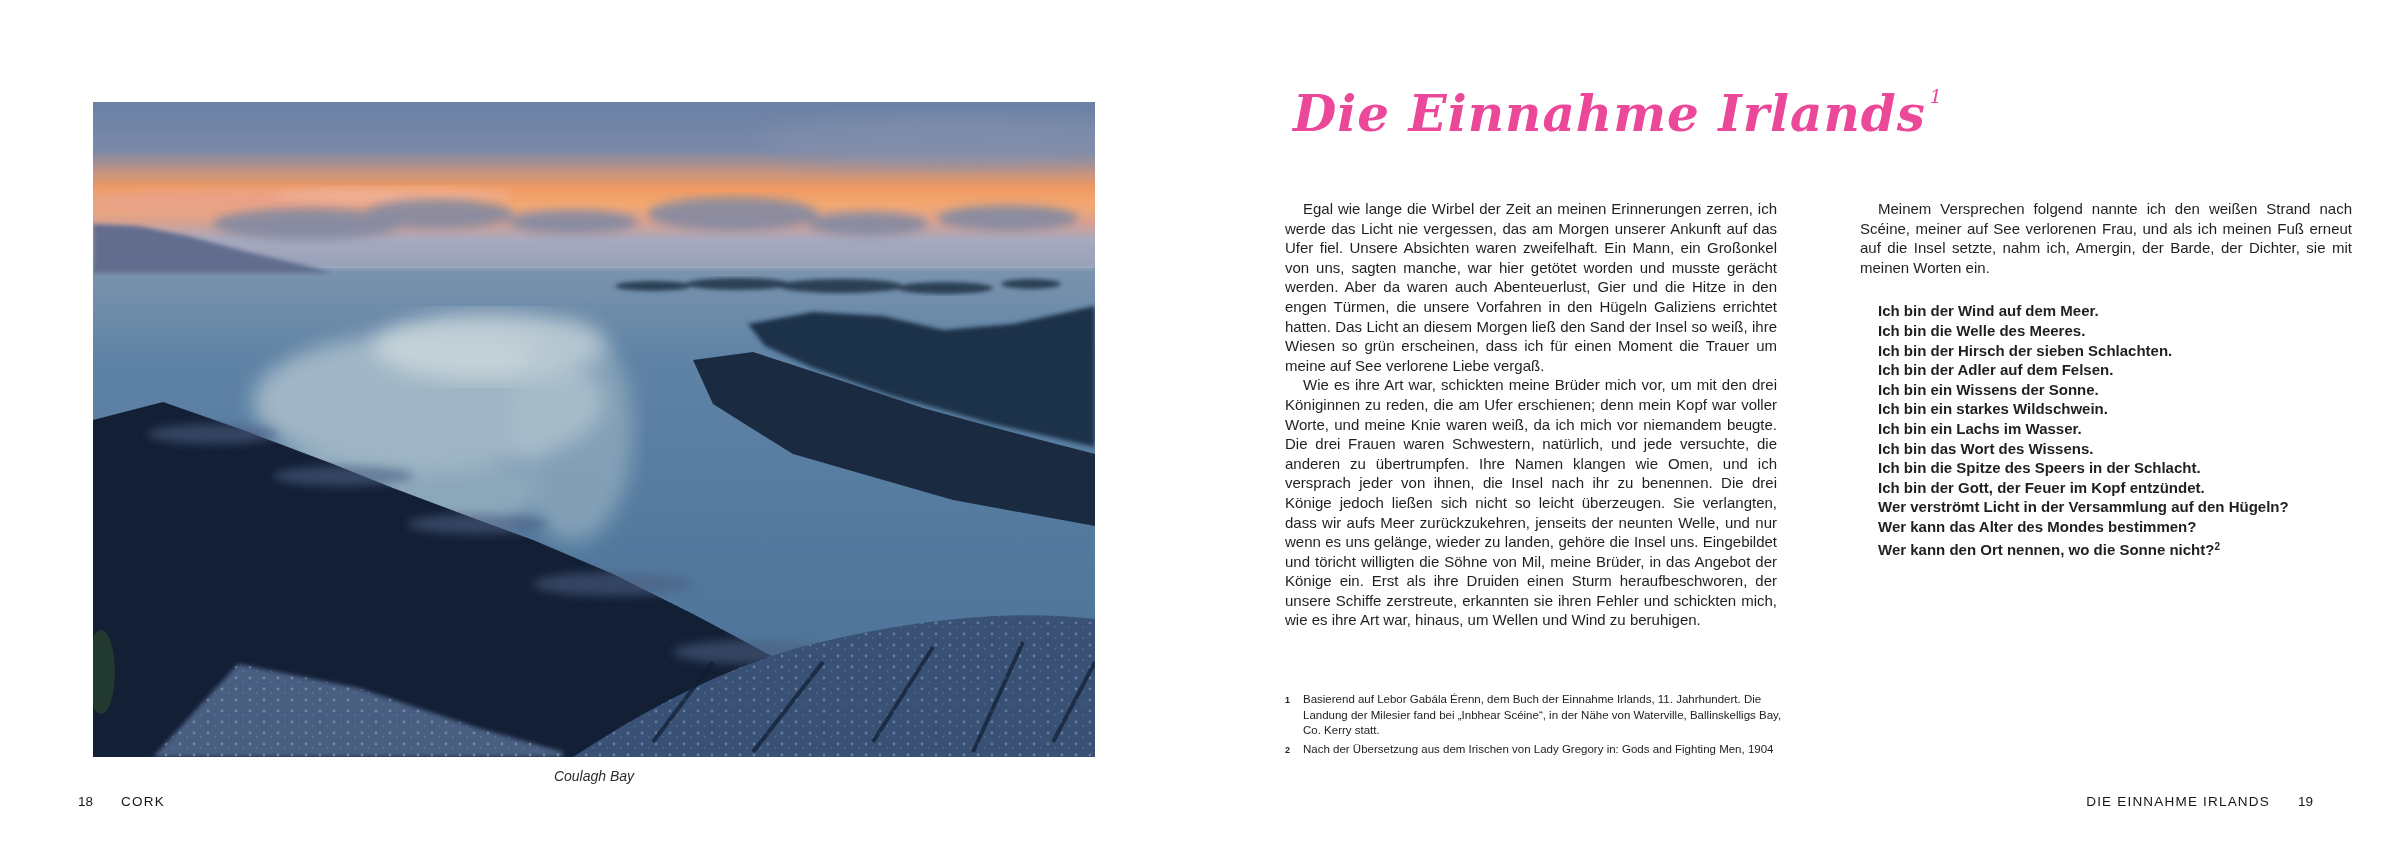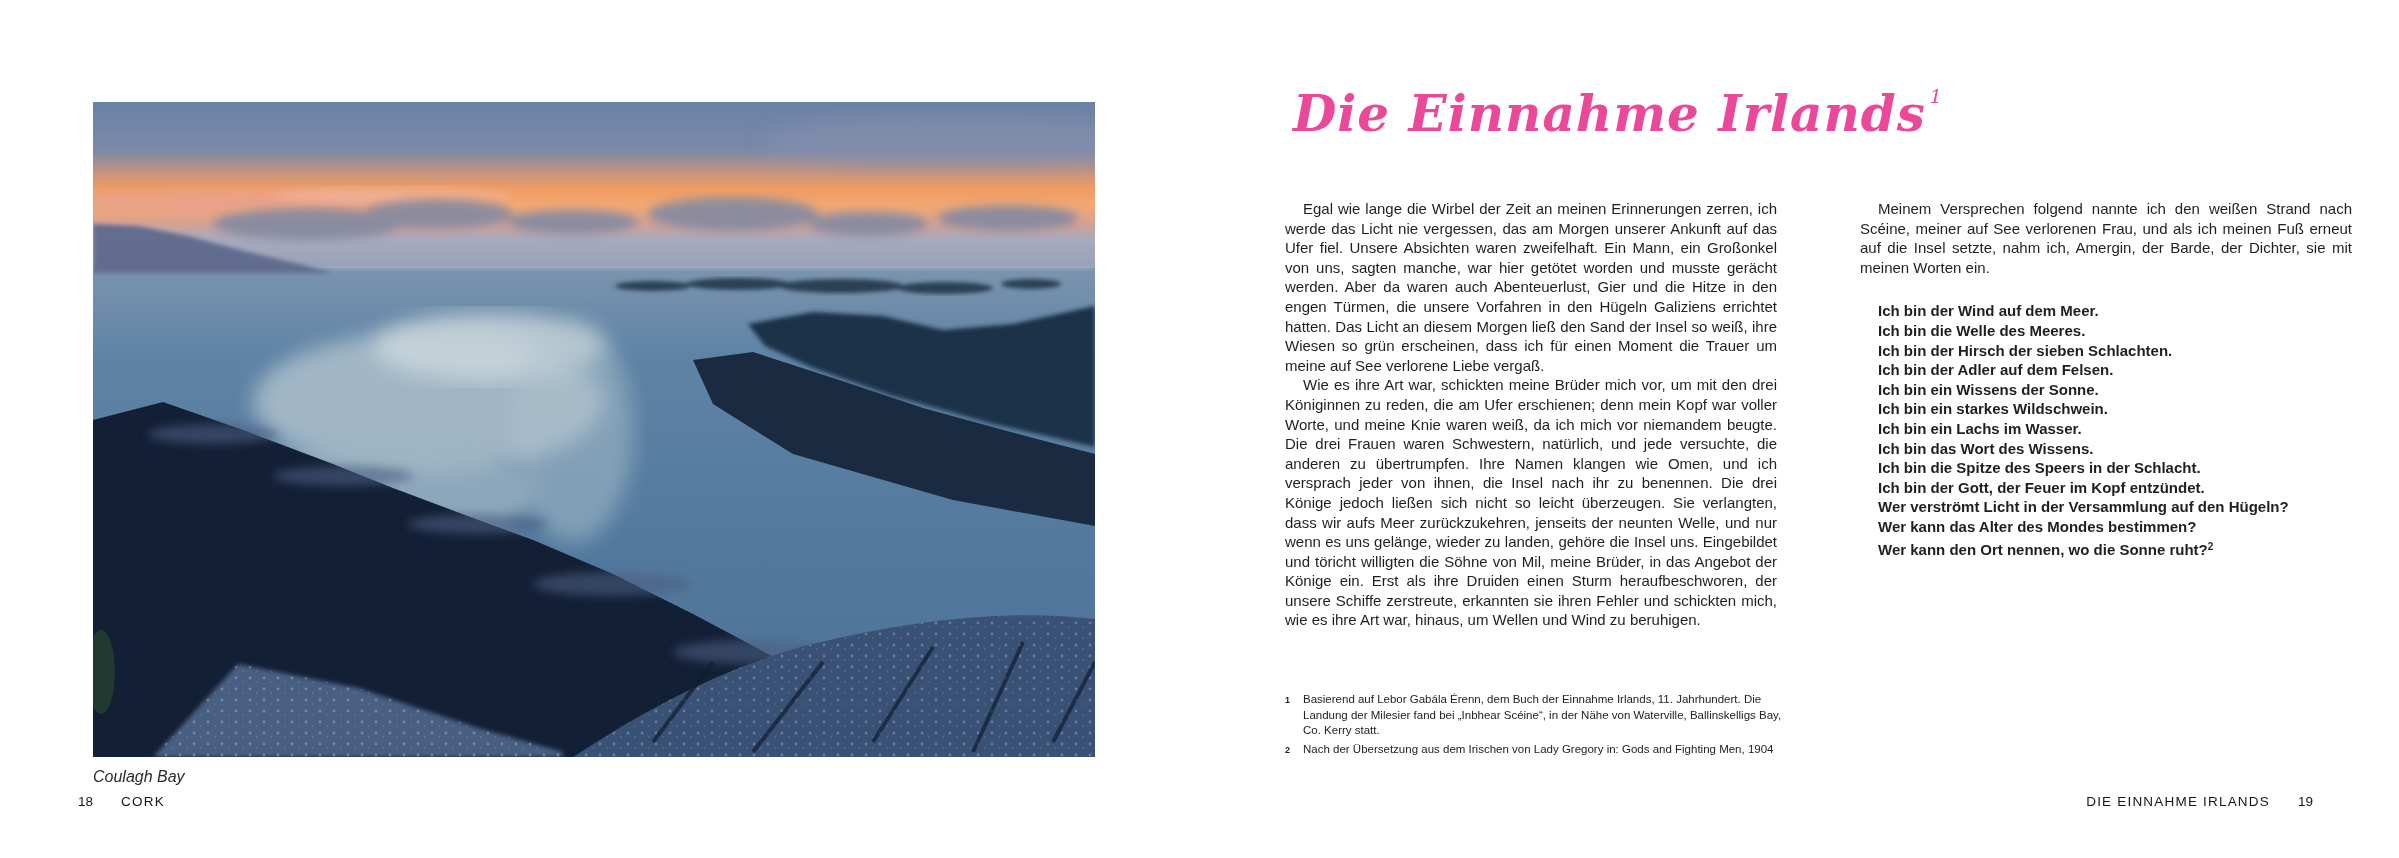--- a/index.html
+++ b/index.html
@@ -2,22 +2,22 @@
 <html lang="de"><head>
 <meta charset="utf-8">
 <style>
   html,body{margin:0;padding:0;background:#ffffff;}
   .spread{position:relative;width:2399px;height:858px;background:#ffffff;overflow:hidden;
           font-family:"Liberation Sans",sans-serif;color:#1f1f1f;}
 
   
   .photo{position:absolute;left:93px;top:102px;width:1002px;height:655px;overflow:hidden;}
   .photo svg{display:block;width:100%;height:100%;}
-  .caption{position:absolute;left:93px;top:768px;width:1002px;text-align:left;
-           font-style:italic;font-size:16px;color:#2b2b2b;}
+  .caption{position:absolute;left:93px;top:768px;width:1002px;text-align:center;
+           font-style:italic;font-size:14px;color:#2b2b2b;}
   .footer{position:absolute;top:794px;font-size:13.5px;color:#161616;display:flex;align-items:baseline;}
   .footer .pgnum{font-weight:400;}
   .footer .chap{letter-spacing:1.2px;}
   .footer-left{left:78px;gap:28px;}
   .footer-right{right:86px;gap:28px;}
 
   
   .title{position:absolute;left:1293px;top:84px;width:900px;
          font-family:"DejaVu Serif",serif;font-style:italic;font-weight:700;
          font-size:50px;letter-spacing:1px;color:#ec4899;white-space:nowrap;}
@@ -167,21 +167,21 @@
       <div>Ich bin der Hirsch der sieben Schlachten.</div>
       <div>Ich bin der Adler auf dem Felsen.</div>
       <div>Ich bin ein Wissens der Sonne.</div>
       <div>Ich bin ein starkes Wildschwein.</div>
       <div>Ich bin ein Lachs im Wasser.</div>
       <div>Ich bin das Wort des Wissens.</div>
       <div>Ich bin die Spitze des Speers in der Schlacht.</div>
       <div>Ich bin der Gott, der Feuer im Kopf entzündet.</div>
       <div>Wer verströmt Licht in der Versammlung auf den Hügeln?</div>
       <div>Wer kann das Alter des Mondes bestimmen?</div>
-      <div><span>Wer kann den Ort nennen, wo die Sonne ruht?</span><sup>2</sup></div>
+      <div><span>Wer kann den Ort nennen, wo die Sonne nicht?</span><sup>2</sup></div>
     </div>
   </div>
 
   <div class="footnotes">
     <div class="footnote">
       <span class="fn-ref">1</span>
       <span class="fn-text">Basierend auf Lebor Gabála Érenn, dem Buch der Einnahme Irlands, 11. Jahrhundert. Die Landung der Milesier fand bei „Inbhear Scéine“, in der Nähe von Waterville, Ballinskelligs Bay, Co. Kerry statt.</span>
     </div>
     <div class="footnote">
       <span class="fn-ref">2</span>

